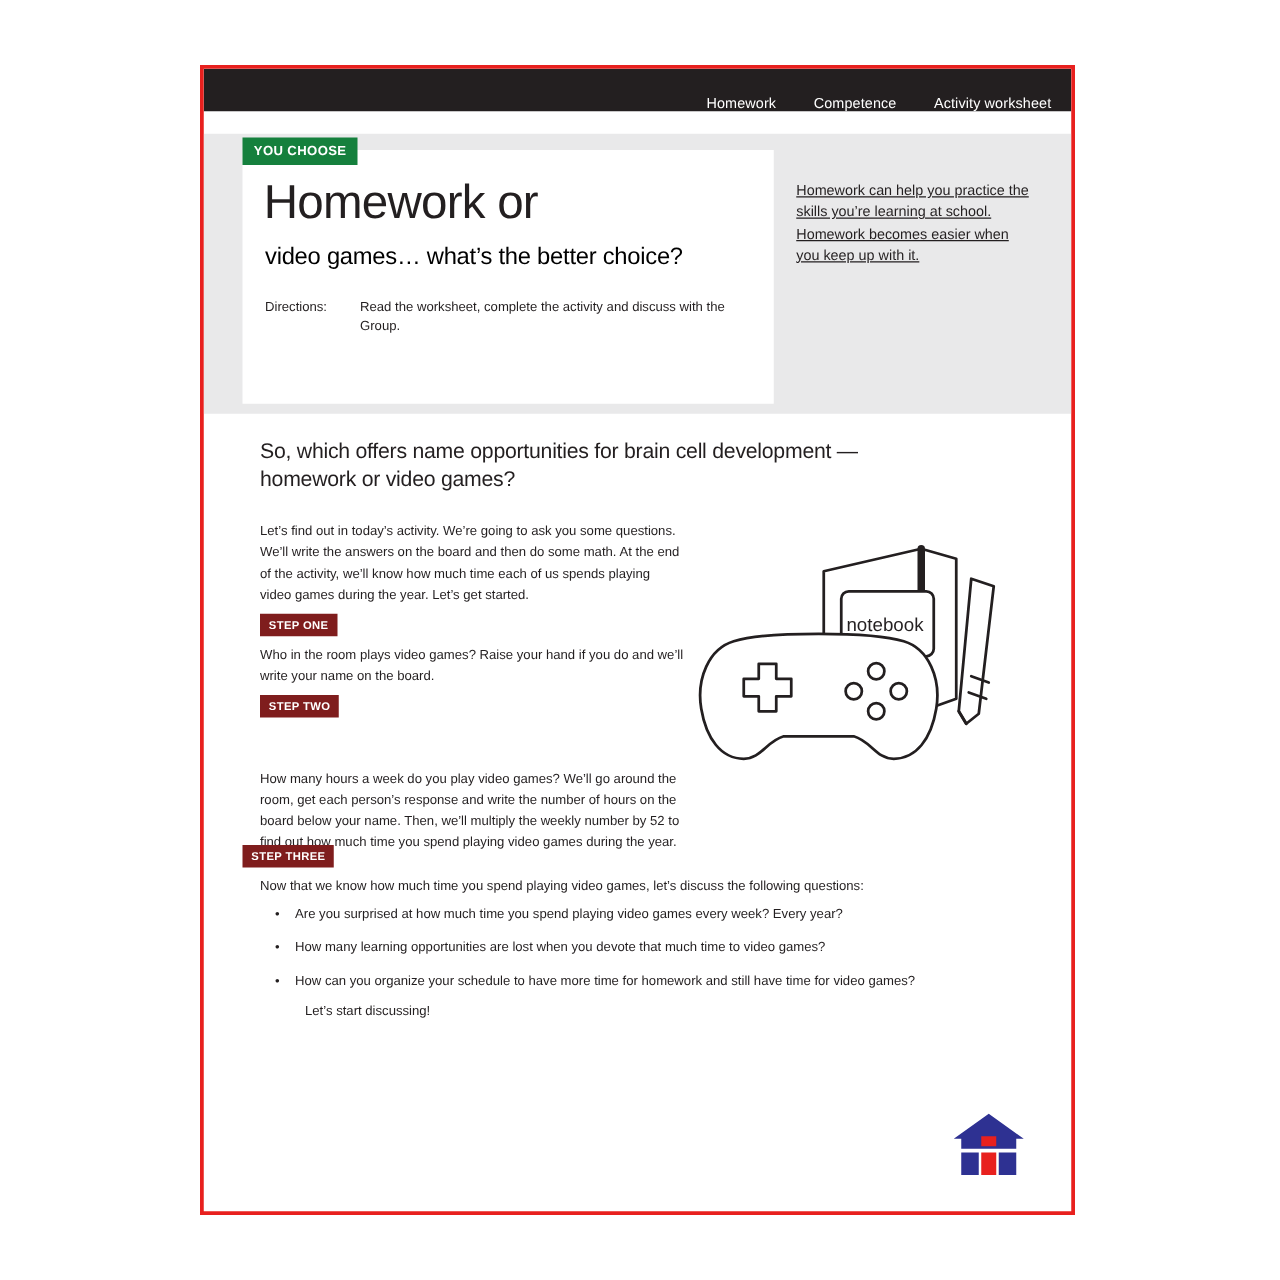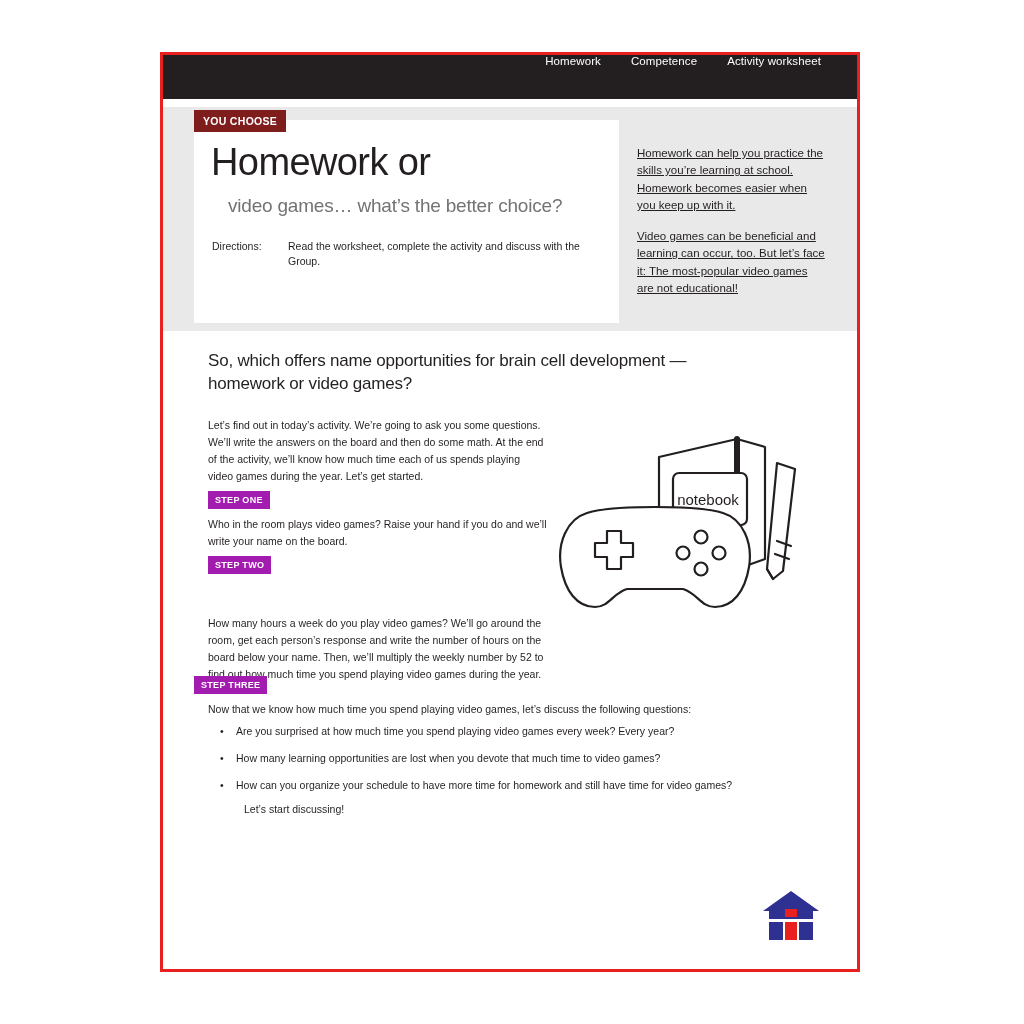--- a/index.html
+++ b/index.html
@@ -25,26 +25,26 @@
     box-sizing: border-box;
     overflow: hidden;
   }
 
   
   .topbar {
     position: absolute;
     left: 0;
     top: 0;
     width: 100%;
-    height: 44px;
+    height: 34px;
     background: #231f20;
     display: flex;
-    align-items: flex-start;
+    align-items: flex-end;
     justify-content: flex-end;
-    padding-right: 36px;
+    padding-right: 16px;
     box-sizing: border-box;
   }
   .topbar-link {
     color: #ffffff;
     font-size: 11.5px;
     letter-spacing: 0.1px;
     margin-left: 30px;
     white-space: nowrap;
   }
 
@@ -64,45 +64,45 @@
     top: 65px;
     width: 425px;
     height: 203px;
     background: #ffffff;
   }
 
   .tag {
     position: absolute;
     left: 31px;
     top: 55px;
-    background: #7f1d1d;
+    background: #15803d;
     color: #ffffff;
     font-size: 10.5px;
     font-weight: bold;
     letter-spacing: 0.3px;
     padding: 5px 9px 5px 9px;
     z-index: 5;
   }
 
   .hero-title {
     position: absolute;
     left: 48px;
     top: 88px;
     font-size: 38px;
     font-weight: normal;
     color: #231f20;
     letter-spacing: -0.6px;
     line-height: 1;
   }
   .hero-sub {
     position: absolute;
-    left: 65px;
+    left: 49px;
     top: 140px;
     font-size: 19px;
-    color: #737373;
+    color: #000000;
     letter-spacing: -0.2px;
   }
 
   .meta {
     position: absolute;
     left: 49px;
     top: 184px;
     width: 390px;
     font-size: 10.5px;
     color: #231f20;
@@ -158,21 +158,21 @@
     left: 45px;
     top: 86px;
     width: 340px;
     font-size: 10.5px;
     line-height: 1.62;
     color: #231f20;
   }
 
   .step-tag {
     position: absolute;
-    background: #a21caf;
+    background: #7f1d1d;
     color: #ffffff;
     font-size: 9px;
     font-weight: bold;
     letter-spacing: 0.3px;
     padding: 4px 7px;
   }
   .step-body {
     position: absolute;
     width: 340px;
     font-size: 10.5px;
@@ -256,21 +256,20 @@
 
   <div class="meta">
     <div class="meta-row">
       <div class="meta-label">Directions:</div>
       <div class="meta-value">Read the worksheet, complete the activity and discuss with the Group.</div>
     </div>
   </div>
 
   <div class="hero-aside">
     <p>Homework can help you practice the skills you’re learning at school. Homework becomes easier when you keep up with it.</p>
-    <p>Video games can be beneficial and learning can occur, too. But let’s face it: The most-popular video games are not educational!</p>
   </div>
 
   <div class="body-wrap">
 
     <div class="section-head">So, which offers name opportunities for brain cell development — homework or video games?</div>
     <div class="intro">Let’s find out in today’s activity. We’re going to ask you some questions. We’ll write the answers on the board and then do some math. At the end of the activity, we’ll know how much time each of us spends playing video games during the year. Let’s get started.</div>
 
     <div class="step-tag step1-tag">STEP ONE</div>
     <div class="step-body step1-body">Who in the room plays video games? Raise your hand if you do and we’ll write your name on the board.</div>
 

